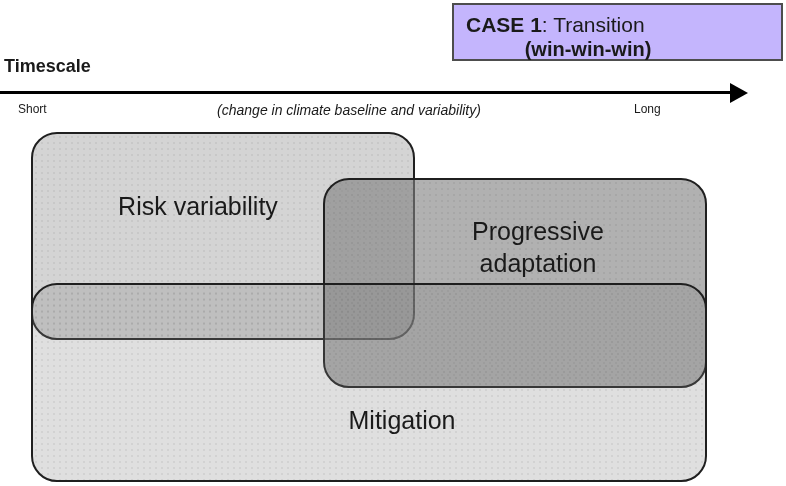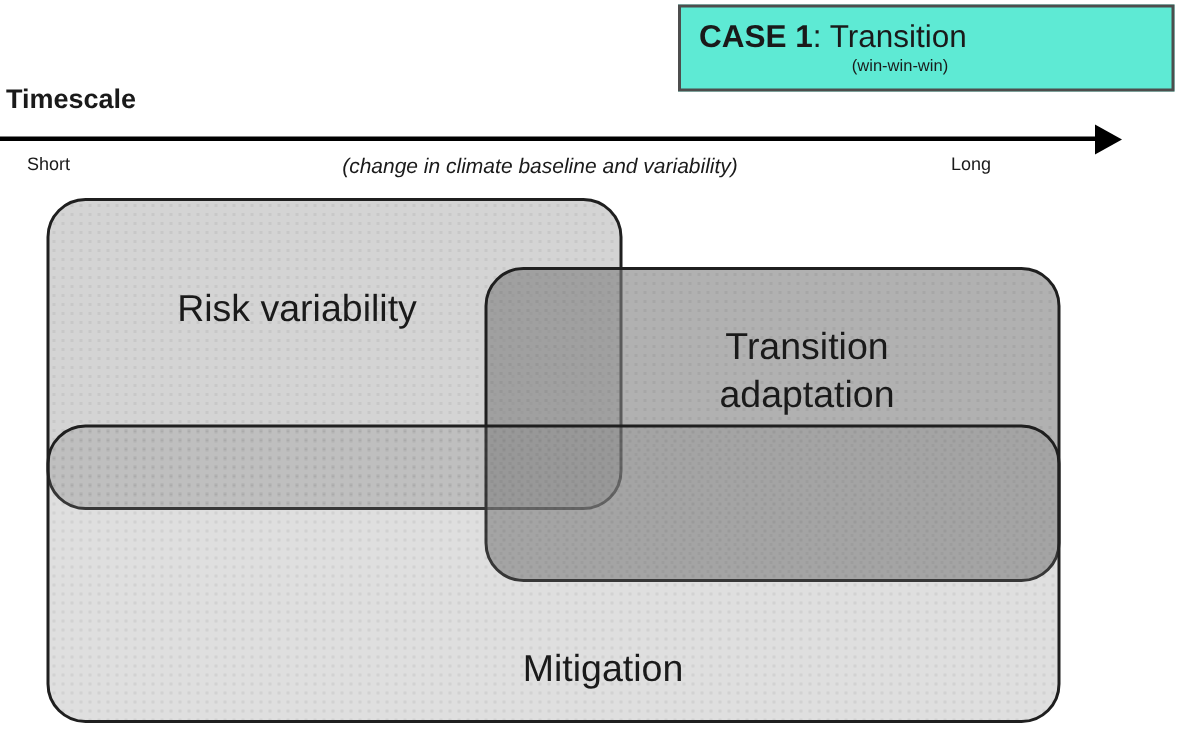--- a/index.html
+++ b/index.html
@@ -16,37 +16,38 @@
     overflow: hidden;
     background: var(--background, #ffffff);
   }
 
   
   .case-box {
     position: absolute;
     left: 452px; top: 3px;
     width: 331px; height: 58px;
     border: 2px solid var(--case-border, #4d4d4d);
-    background: #5eead4;
+    background: #c4b5fd;
     box-sizing: border-box;
   }
   .case-line1 {
     position: absolute;
     left: 12px; top: 9px;
     font-size: 21px;
     line-height: 22px;
     white-space: nowrap;
   }
   .case-line1 .b { font-weight: 700; }
   .case-line2 {
     position: absolute;
-    left: 146px; top: 33px;
+    left: 134px; top: 33px;
     transform: translateX(-50%);
-    font-size: 11px;
+    font-size: 20px;
     white-space: nowrap;
+    font-weight: bold;
   }
 
   
   .ts-label {
     position: absolute;
     left: 4px; top: 56px;
     font-size: 18px;
     font-weight: 700;
     line-height: 20px;
   }
@@ -73,21 +74,20 @@
   }
   .tick-short { left: 18px; }
   .tick-long  { left: 634px; }
   .axis-note {
     position: absolute;
     left: 349px; top: 102px;
     transform: translateX(-50%);
     font-size: 14px;
     font-style: italic;
     white-space: nowrap;
-    margin-left: 11px;
   }
 
   
   .shape {
     position: absolute;
     box-sizing: border-box;
     border: 2px solid var(--border, #1f1f1f);
     border-radius: 26px;
     background-image: radial-gradient(rgba(0,0,0,0.06) 1px, rgba(0,0,0,0) 1.3px);
     background-size: 6px 6px;
@@ -105,21 +105,21 @@
     white-space: nowrap;
     z-index: 5;
   }
   .label-risk { left: 198px; top: 206px; }
   .label-prog {
     left: 538px; top: 247px;
     width: 180px;
     white-space: normal;
     text-align: center;
   }
-  .label-mit  { left: 402px; top: 446px; text-align: right; }
+  .label-mit  { left: 402px; top: 420px; text-align: right; }
 </style>
 </head>
 <body>
 
 <div class="stage">
 
   <div class="case-box">
     <div class="case-line1">
       <span class="b">CASE 1</span><span>: Transition</span>
     </div>
@@ -131,16 +131,16 @@
   <div class="axis-head"></div>
   <div class="tick tick-short">Short</div>
   <div class="axis-note">(change in climate baseline and variability)</div>
   <div class="tick tick-long">Long</div>
 
   <div class="shape shape-risk" style="background-color: rgba(128, 128, 128, 0.34);"></div>
   <div class="shape shape-prog" style="background-color: rgba(128, 128, 128, 0.61);"></div>
   <div class="shape shape-mit" style="background-color: rgba(128, 128, 128, 0.25);"></div>
 
   <div class="shape-label label-risk">Risk variability</div>
-  <div class="shape-label label-prog">Transition adaptation</div>
+  <div class="shape-label label-prog">Progressive adaptation</div>
   <div class="shape-label label-mit">Mitigation</div>
 
 </div>
 
 </body></html>

